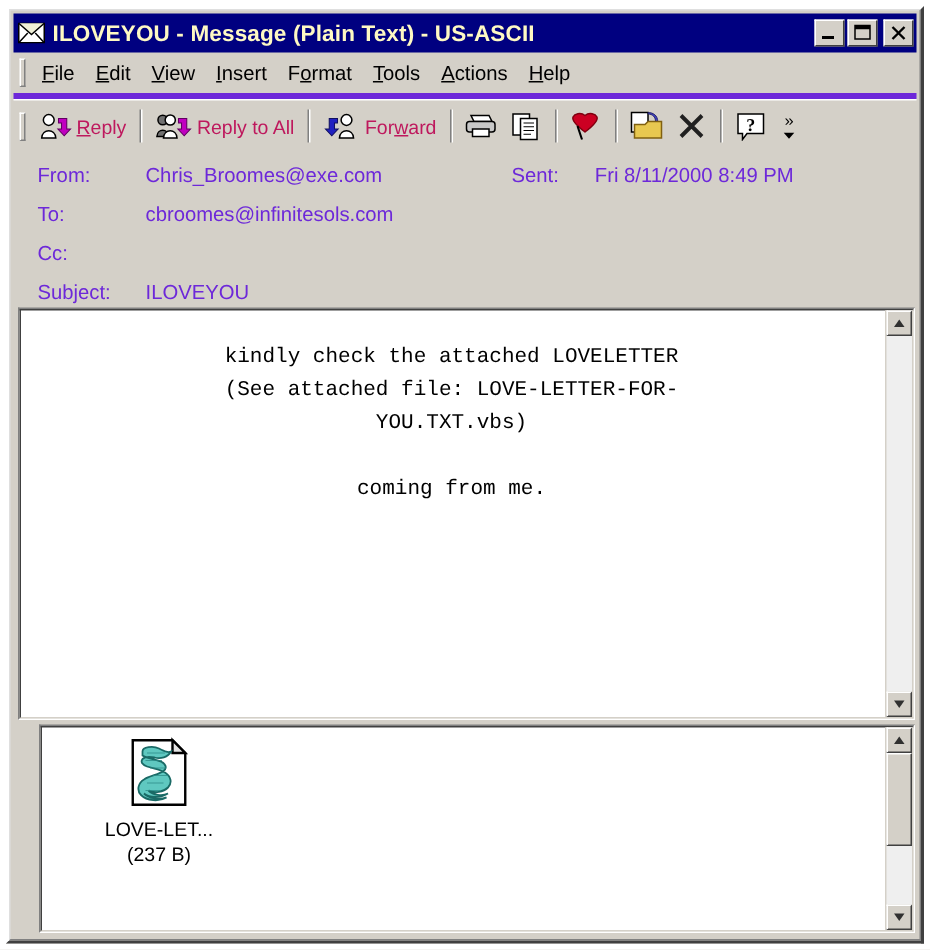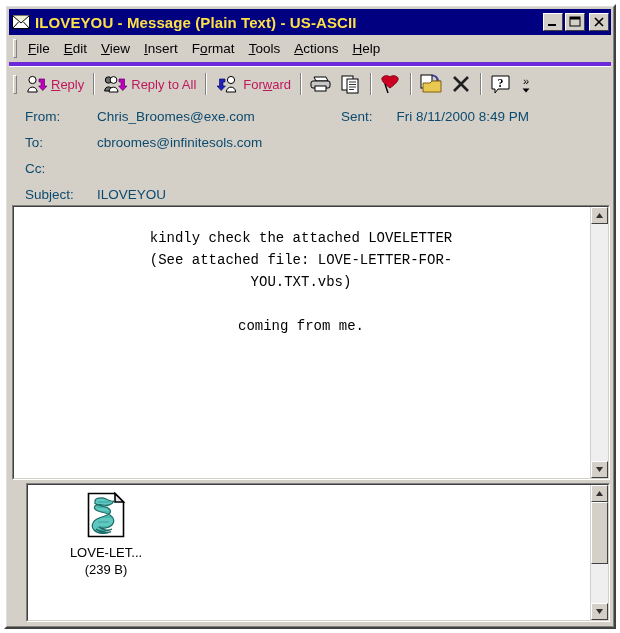--- a/index.html
+++ b/index.html
@@ -51,21 +51,21 @@
     padding: 0 2px 0 3px;
     flex: none;
   }
   #title-icon {
     width: 18px;
     height: 14px;
     flex: none;
     margin-right: 5px;
   }
   #title-text {
-    color: #fde047;
+    color: #fef9c3;
     font-size: 15px;
     font-weight: bold;
     white-space: nowrap;
     letter-spacing: 0.1px;
     flex: 1;
     overflow: hidden;
   }
   .win-btn {
     width: 20px;
     height: 18px;
@@ -157,21 +157,21 @@
     flex: none;
     margin-left: 2px;
   }
 
   
   #headers {
     flex: none;
     height: 104px;
     position: relative;
     font-size: 13.5px;
-    color: #0c4a6e;
+    color: #6d28d9;
     padding-top: 8px;
     box-sizing: border-box;
   }
   .hdr-row {
     display: flex;
     align-items: baseline;
     height: 26px;
     padding-left: 16px;
   }
   .hdr-label {
@@ -476,21 +476,21 @@
       <div class="sunken-in">
         <div id="attach-area">
           <div id="attachment">
             <svg id="attach-icon" width="48" height="48" viewBox="0 0 48 48">
               <path d="M6.5 2.5 H33 L41.5 11 V45.5 H6.5 Z" fill="#ffffff" stroke="#000000" stroke-width="1.6"></path>
               <path d="M33 2.5 V11 H41.5 Z" fill="#e4e4e4" stroke="#000000" stroke-width="1.6"></path>
               <path d="M13 10 C13 7 20 6 24 8 C28 10 30 11 32 10 C30 14 25 15 21 14 C18 13.4 15 13 13 15 C11.5 17 13 19 16 20 C20 21.4 25 22 28 24 C32 26.6 33 31 30 34 C27 37 21 38 17 36 C20 39 26 40 30 38 C25 41 18 41 14 38 C17 41 24 42.6 29 40.6 C24 43.6 16 43 12 39 C9 36 10 31 14 28.6 C18 26 24 25.4 27 23 C29.6 21 28.6 18 25 16.6 C21 15 16 14.6 13 12.6 Z" fill="#5fc8c0" stroke="#1a6a66" stroke-width="1.2"></path>
               <path d="M16 11 H28 M15 16 H26 M18 21 H29 M20 26 H30 M16 31 H27 M15 36 H25" stroke="#2a8a86" stroke-width="0.8" opacity="0.75"></path>
             </svg>
             <div>LOVE-LET...</div>
-            <div>(239 B)</div>
+            <div>(237 B)</div>
           </div>
         </div>
         <div class="vscroll" id="attach-scroll">
           <div class="sb-btn">
             <svg width="9" height="7" viewBox="0 0 9 7">
               <path d="M4.5 1 L8 6 L1 6 Z" fill="#303030"></path>
             </svg>
           </div>
           <div class="sb-thumb"></div>
           <div class="sb-track"></div>

